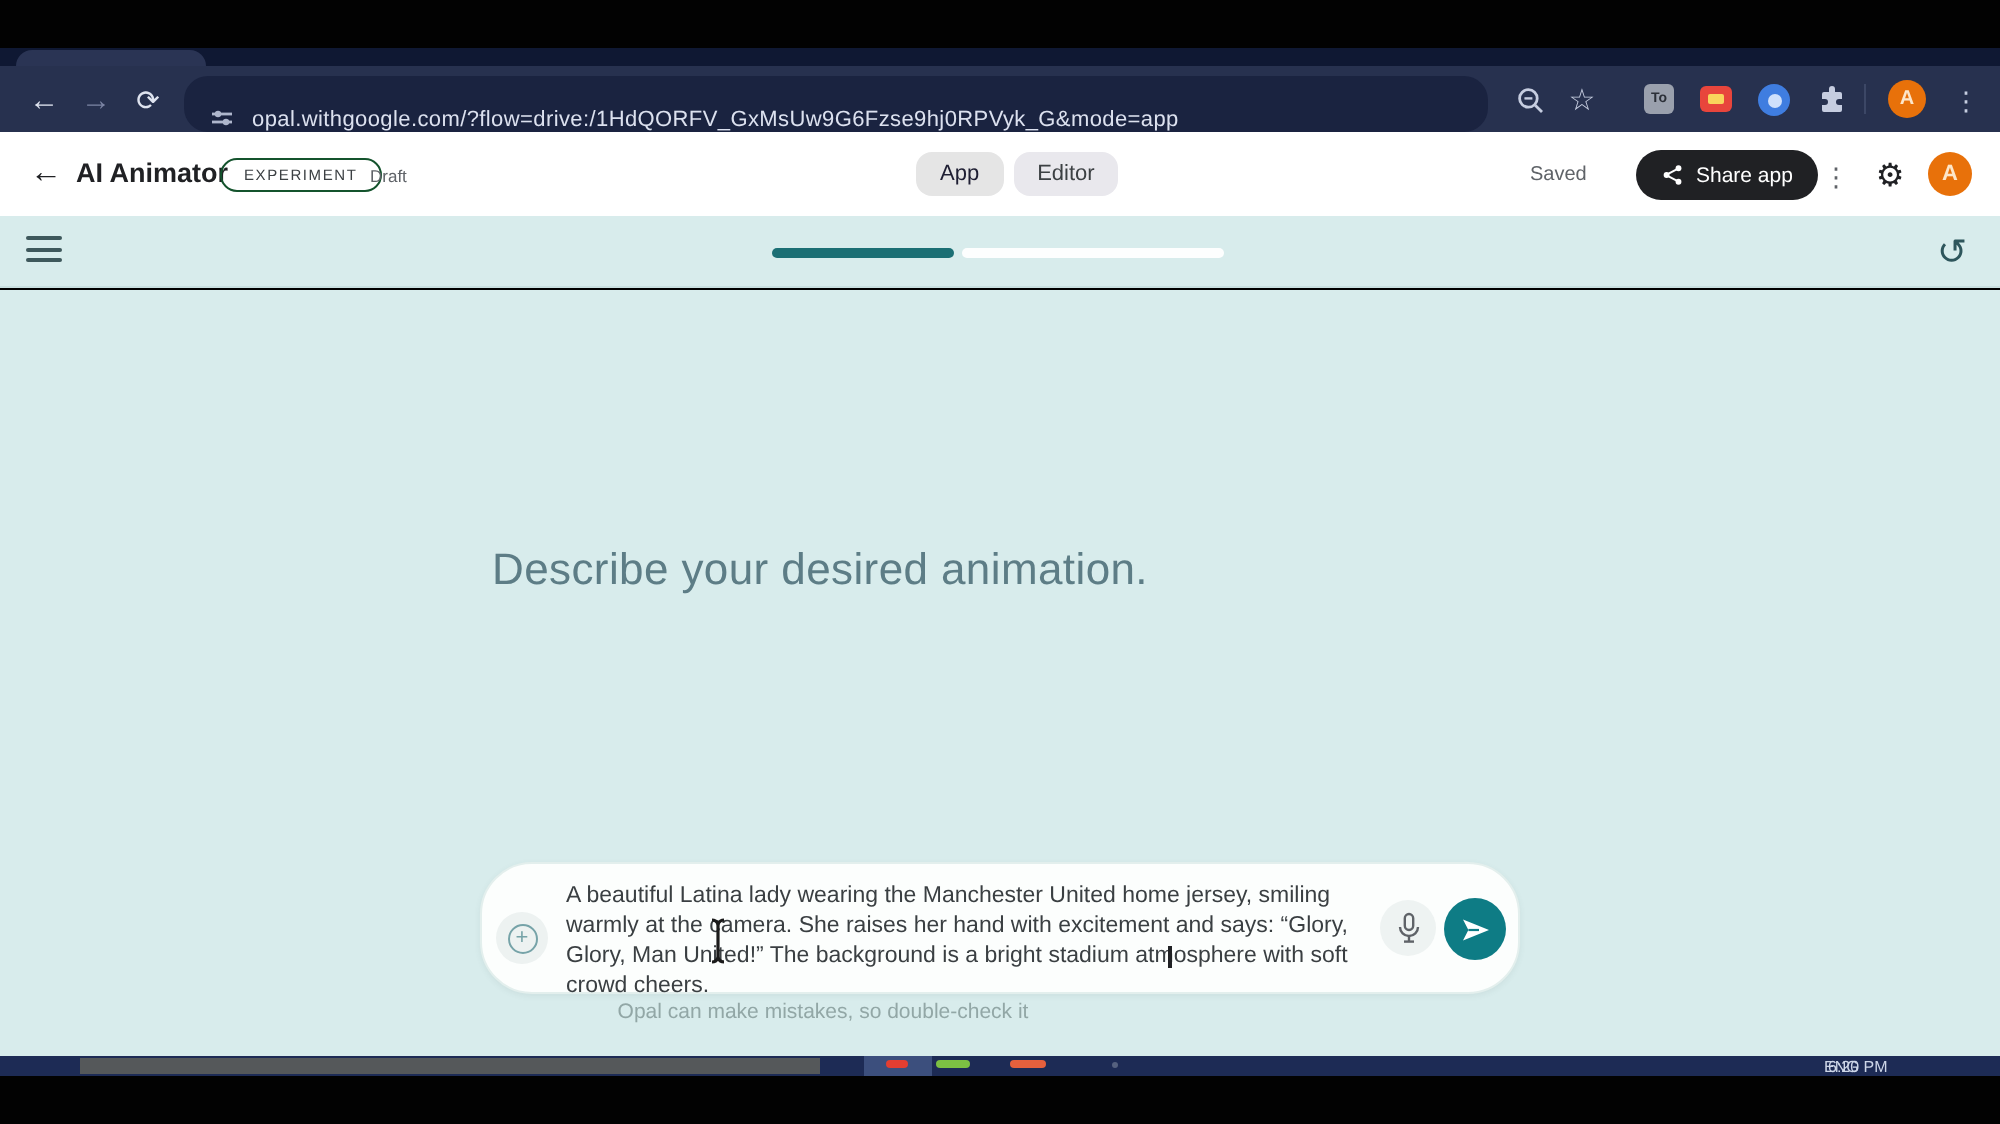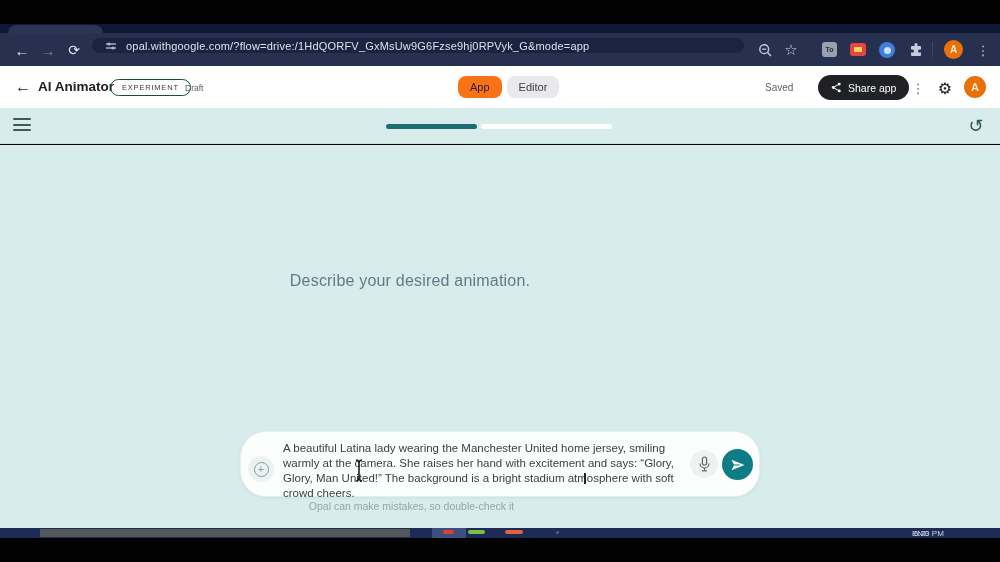--- a/index.html
+++ b/index.html
@@ -9,22 +9,22 @@
   .abs { position:absolute; }
 
   
   .letterbox-top { left:0; top:0; width:1000px; height:24px; background:#020202; }
   .tabstrip { left:0; top:24px; width:1000px; height:9px; background:#0f1833; }
   .active-tab { left:8px; top:25px; width:95px; height:9px; background:#2a3454; border-radius:8px 8px 0 0; }
   .toolbar { left:0; top:33px; width:1000px; height:33px; background:#27314f; }
   .nav-ico { top:38px; width:24px; height:24px; display:flex; align-items:center; justify-content:center;
              font-size:15px; color:#dfe4f0; border-radius:50%; }
   .nav-ico.dim { color:#7b84a3; }
-  .urlbar { left:92px; top:38px; width:652px; height:15px; background:#1a2340; border-radius:12px;
-            display:flex; align-items:center; }
+  .urlbar { left:92px; top:38px; width:652px; height:28px; background:#1a2340; border-radius:12px;
+            display:flex; align-items:flex-end; }
   .site-ico { margin-left:12px; width:14px; height:14px; flex:0 0 auto; }
   .url-text { margin-left:8px; font-size:11px; color:#dce1ef; letter-spacing:.2px; white-space:nowrap; overflow:hidden; }
   .tb-right-ico { top:38px; width:22px; height:24px; display:flex; align-items:center; justify-content:center; color:#c6cde0; }
   .ext-gray { left:822px; top:42px; width:15px; height:15px; border-radius:3px; background:#9aa0ad;
               display:flex; align-items:center; justify-content:center; font-size:7px; color:#2b2f38; font-weight:bold; }
   .ext-red  { left:850px; top:43px; width:16px; height:13px; border-radius:3px; background:#e8453c; }
   .ext-red::after { content:""; position:absolute; left:4px; top:4px; width:8px; height:5px; background:#f9d45c; border-radius:1px; }
   .ext-blue { left:879px; top:42px; width:16px; height:16px; border-radius:50%; background:#3f7de0;
               display:flex; align-items:center; justify-content:center; }
   .ext-blue::after { content:""; width:7px; height:7px; border-radius:50%; background:#cfe0fb; }
@@ -36,21 +36,21 @@
   .app-header { left:0; top:66px; width:1000px; height:42px; background:#ffffff; }
   .hdr-back { left:10px; top:74px; width:26px; height:26px; display:flex; align-items:center; justify-content:center;
               font-size:16px; color:#202124; }
   .hdr-title { left:38px; top:79px; font-size:13.5px; font-weight:bold; color:#202124; }
   .hdr-badge { left:110px; top:79px; padding:3px 11px; border:1px solid #14532d; border-radius:10px;
                font-size:7.5px; letter-spacing:.8px; color:#3c4043; }
   .hdr-draft { left:185px; top:83px; font-size:8.5px; color:#5f6368; }
   .view-toggle { left:458px; top:76px; display:flex; gap:5px; }
   .view-pill { height:22px; padding:0 12px; display:flex; align-items:center; border-radius:8px;
                font-size:11px; font-weight:500; }
-  .view-pill.active { background:#f97316; color:#1f1f33; }
+  .view-pill.active { background:#e5e5e5; color:#1f1f33; }
   .view-pill.idle { background:#e9e8ed; color:#3c4043; }
   .hdr-saved { left:765px; top:82px; font-size:10px; color:#5f6368; }
   .share-btn { left:818px; top:75px; height:25px; padding:0 13px; background:#202124; border-radius:14px;
                display:flex; align-items:center; gap:6px; color:#ffffff; }
   .share-label { font-size:10.5px; font-weight:500; color:#ffffff; }
   .hdr-dots { left:908px; top:76px; width:20px; height:24px; display:flex; align-items:center; justify-content:center;
               font-size:13px; color:#5f6368; }
   .hdr-gear { left:933px; top:76px; width:24px; height:24px; display:flex; align-items:center; justify-content:center;
               font-size:16px; color:#202124; }
   .hdr-avatar { left:964px; top:76px; width:22px; height:22px; border-radius:50%; background:#e8710a;
@@ -60,21 +60,21 @@
   .flow-bar { left:0; top:108px; width:1000px; height:36px; background:#d8ecec; border-bottom:1px solid #c9e0e0; }
   .hamburger { left:13px; top:118px; width:18px; height:13px; display:flex; flex-direction:column; justify-content:space-between; }
   .hamburger span { display:block; height:2px; background:#3e585c; border-radius:1px; }
   .progress-seg1 { left:386px; top:124px; width:91px; height:5px; border-radius:3px; background:#1b6f74; }
   .progress-seg2 { left:481px; top:124px; width:131px; height:5px; border-radius:3px; background:#fdfefe; }
   .reset-btn { left:962px; top:112px; width:28px; height:28px; display:flex; align-items:center; justify-content:center;
                font-size:18px; color:#2e565c; }
 
   
   .content { left:0; top:145px; width:1000px; height:383px; background:#d8ecec; }
-  .heading { left:0; top:272px; width:820px; text-align:center; font-size:16px; color:#5d7d86; letter-spacing:.2px; }
+  .heading { left:0; top:272px; width:820px; text-align:center; font-size:22px; color:#5d7d86; letter-spacing:.2px; }
   .prompt-card { left:240px; top:431px; width:520px; height:66px; background:#fcfefd; border:1px solid #e3efed;
                  border-radius:26px; box-shadow:0 1px 3px rgba(60,90,90,.08); }
   .plus-btn { left:248px; top:456px; width:26px; height:26px; border-radius:50%; background:#edf2f1;
               display:flex; align-items:center; justify-content:center; }
   .plus-inner { width:15px; height:15px; border:1px solid #76a3a8; border-radius:50%; display:flex; align-items:center;
                 justify-content:center; font-size:11px; color:#76a3a8; line-height:1; }
   .prompt-text { left:283px; top:441px; width:404px; font-size:11.5px; line-height:15px; color:#3a3f42; }
   .text-caret { left:584px; top:473px; width:1.5px; height:11px; background:#202124; }
   .mic-btn { left:690px; top:450px; width:28px; height:28px; border-radius:50%; background:#eef3f2;
              display:flex; align-items:center; justify-content:center; }

